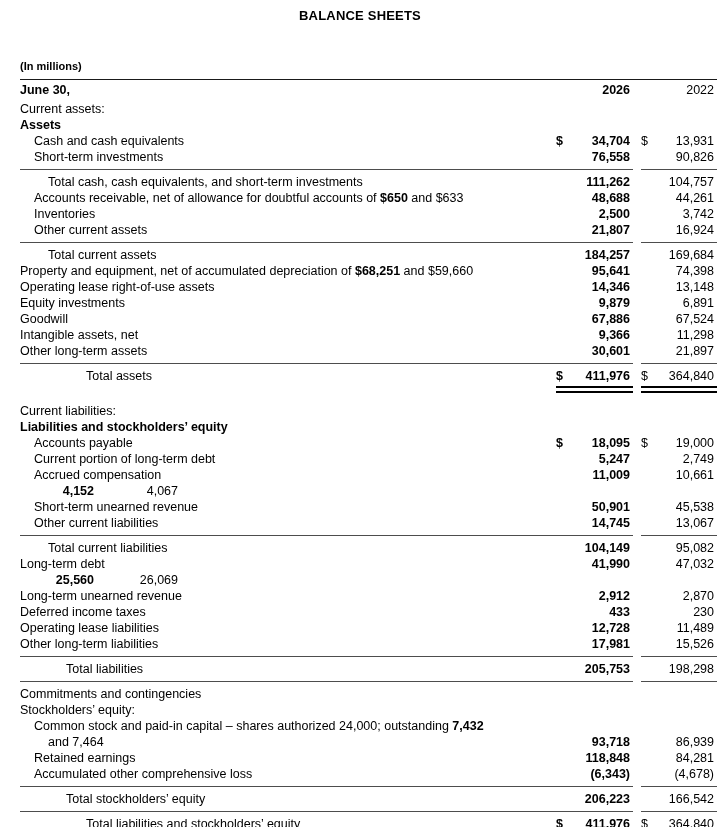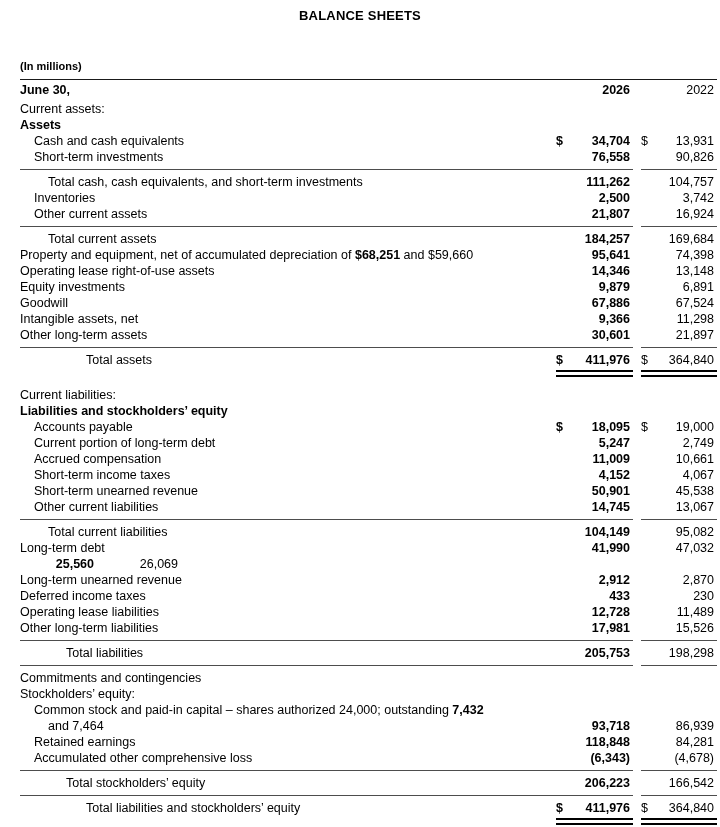--- a/index.html
+++ b/index.html
@@ -101,20 +101,30 @@
           <div class="lbl i2">Total cash, cash equivalents, and short-term investments</div>
           <div class="m c23">
             <span>111,262</span>
           </div>
           <div class="cgap"></div>
           <div class="m m22">
             <span>104,757</span>
           </div>
         </div>
         <div class="row">
+          <div class="lbl i1"><span>Accounts receivable, net of allowance for doubtful accounts of </span><span class="bold">$650</span><span> and $633</span></div>
+          <div class="m c23">
+            <span>48,688</span>
+          </div>
+          <div class="cgap"></div>
+          <div class="m m22">
+            <span>44,261</span>
+          </div>
+        </div>
+        <div class="row">
           <div class="lbl i1">Inventories</div>
           <div class="m c23">
             <span>2,500</span>
           </div>
           <div class="cgap"></div>
           <div class="m m22">
             <span>3,742</span>
           </div>
         </div>
         <div class="row">
@@ -257,21 +267,20 @@
           <div class="lbl i1">Accrued compensation</div>
           <div class="m c23">
             <span>11,009</span>
           </div>
           <div class="cgap"></div>
           <div class="m m22">
             <span>10,661</span>
           </div>
         </div>
         <div class="row">
-          <div class="lbl i1">Short-term income taxes</div>
           <div class="m c23">
             <span>4,152</span>
           </div>
           <div class="cgap"></div>
           <div class="m m22">
             <span>4,067</span>
           </div>
         </div>
         <div class="row">
           <div class="lbl i1">Short-term unearned revenue</div>

